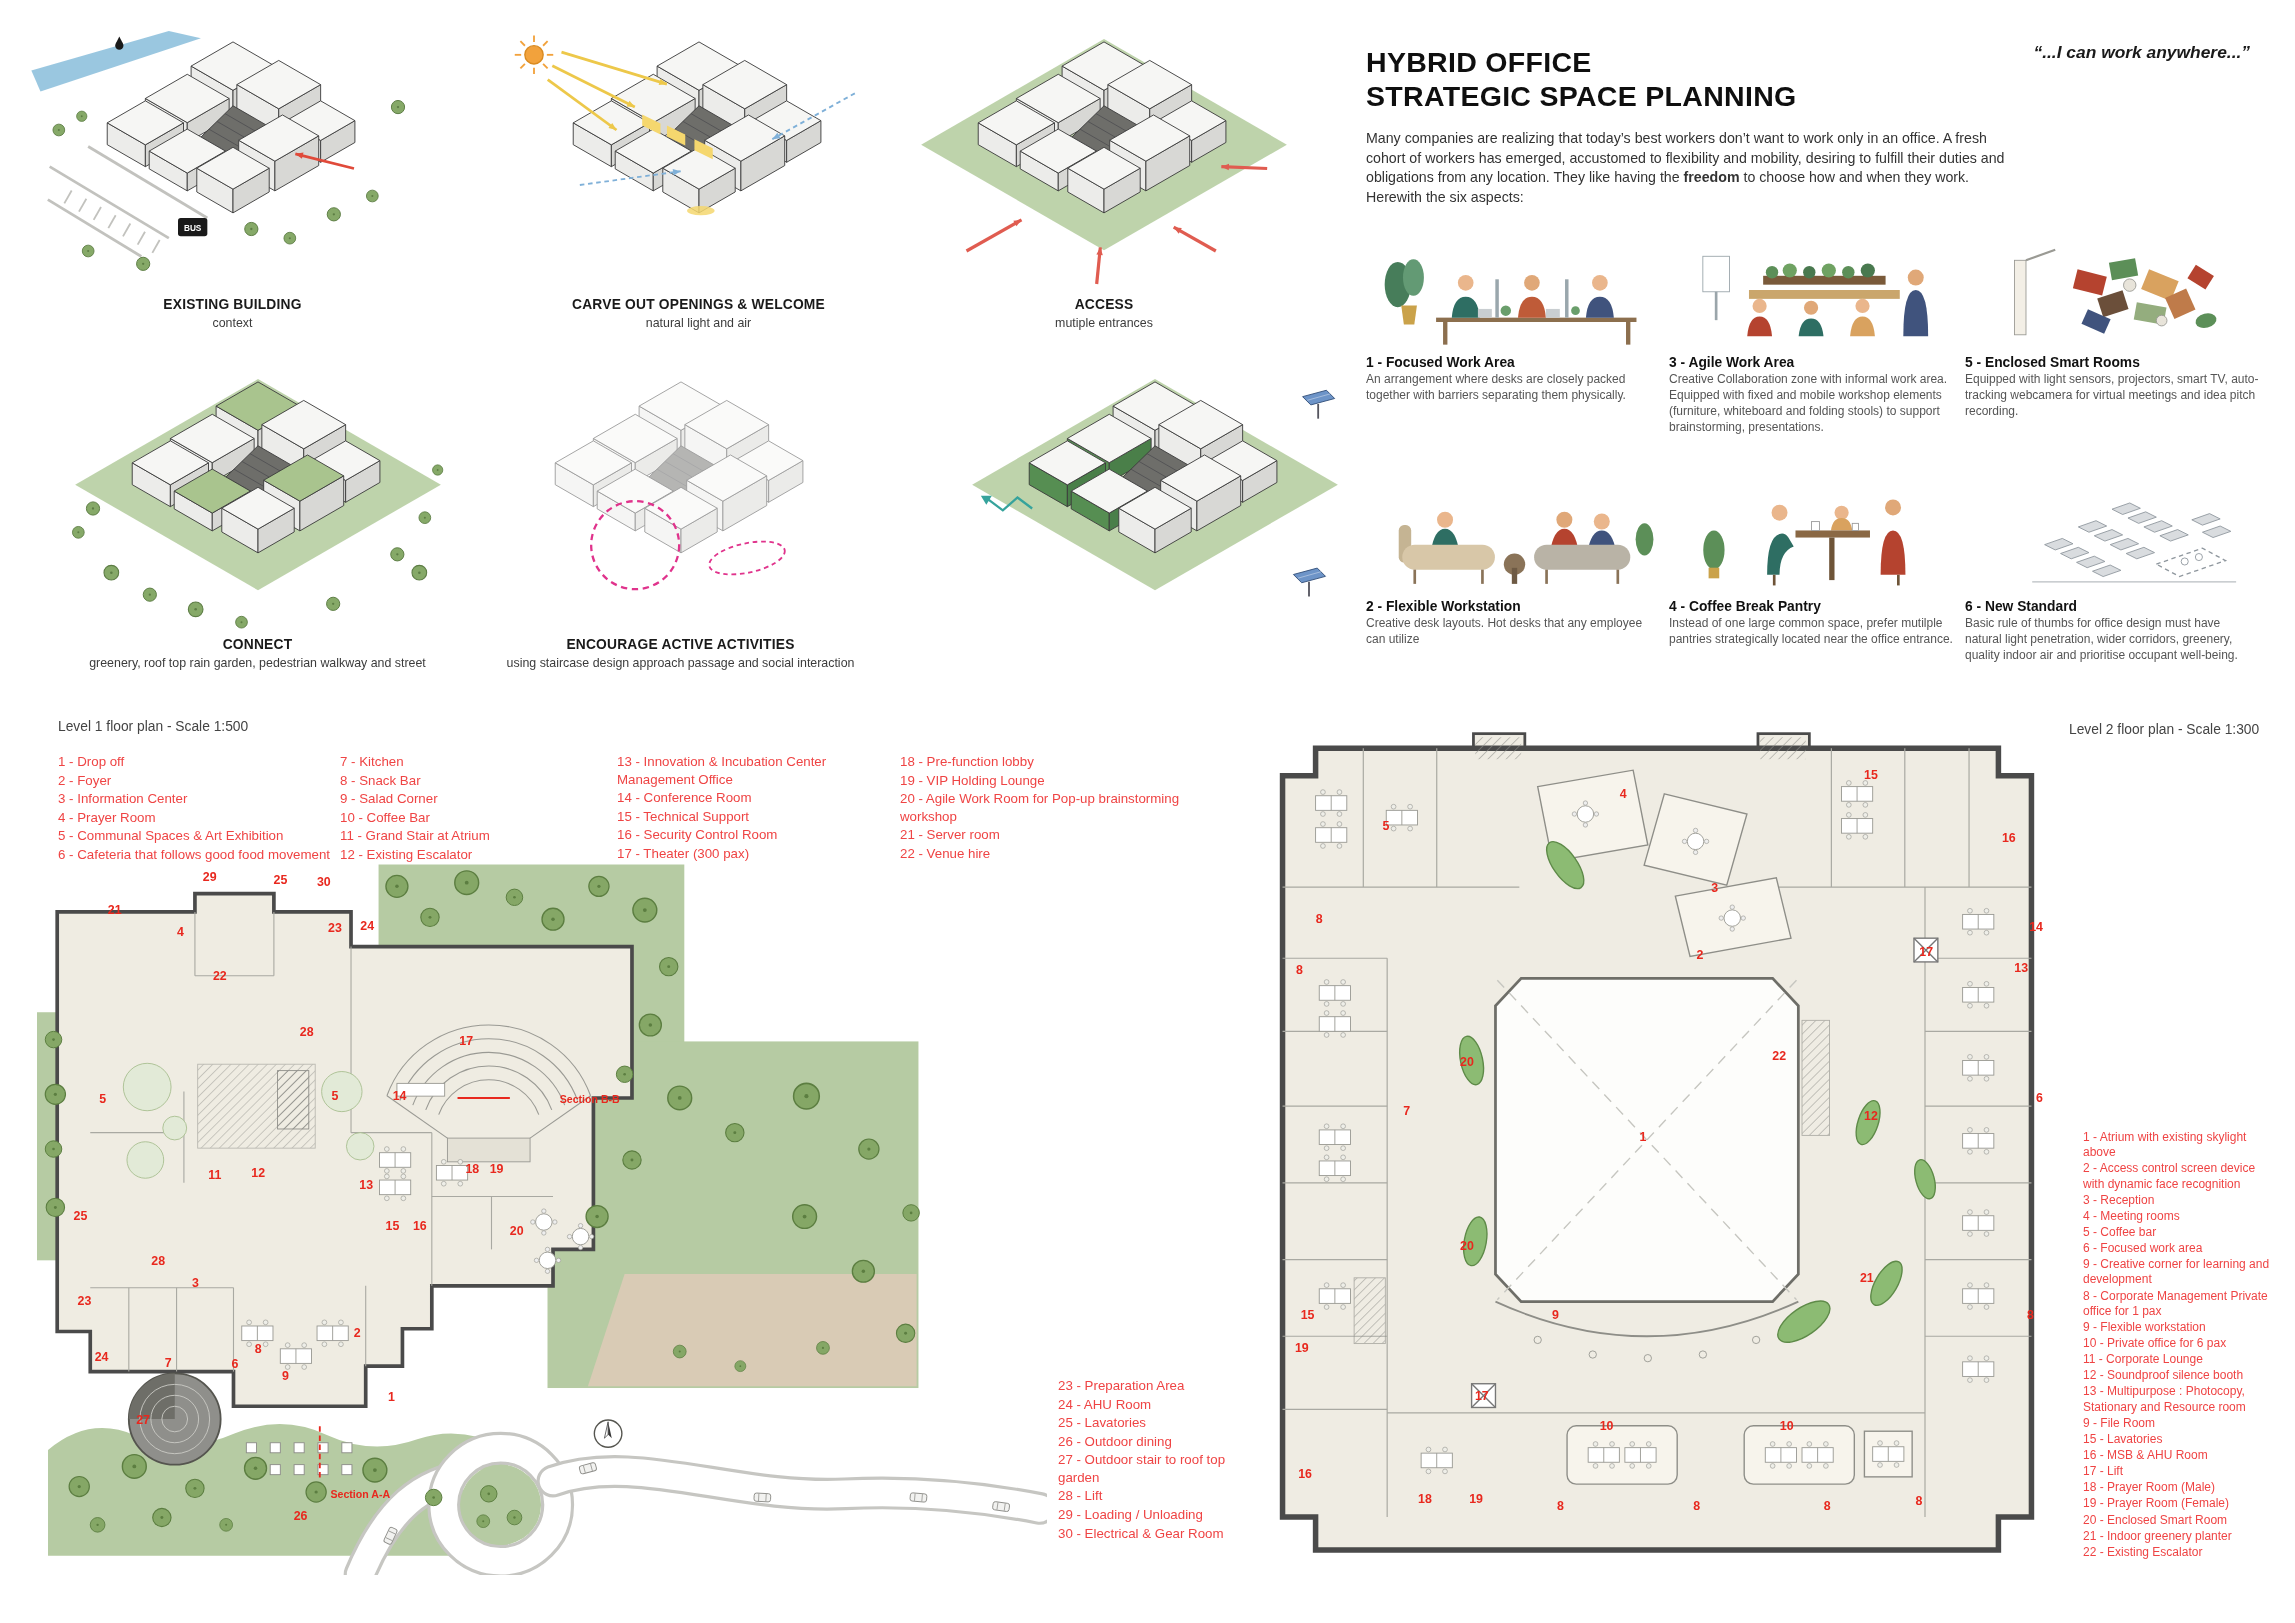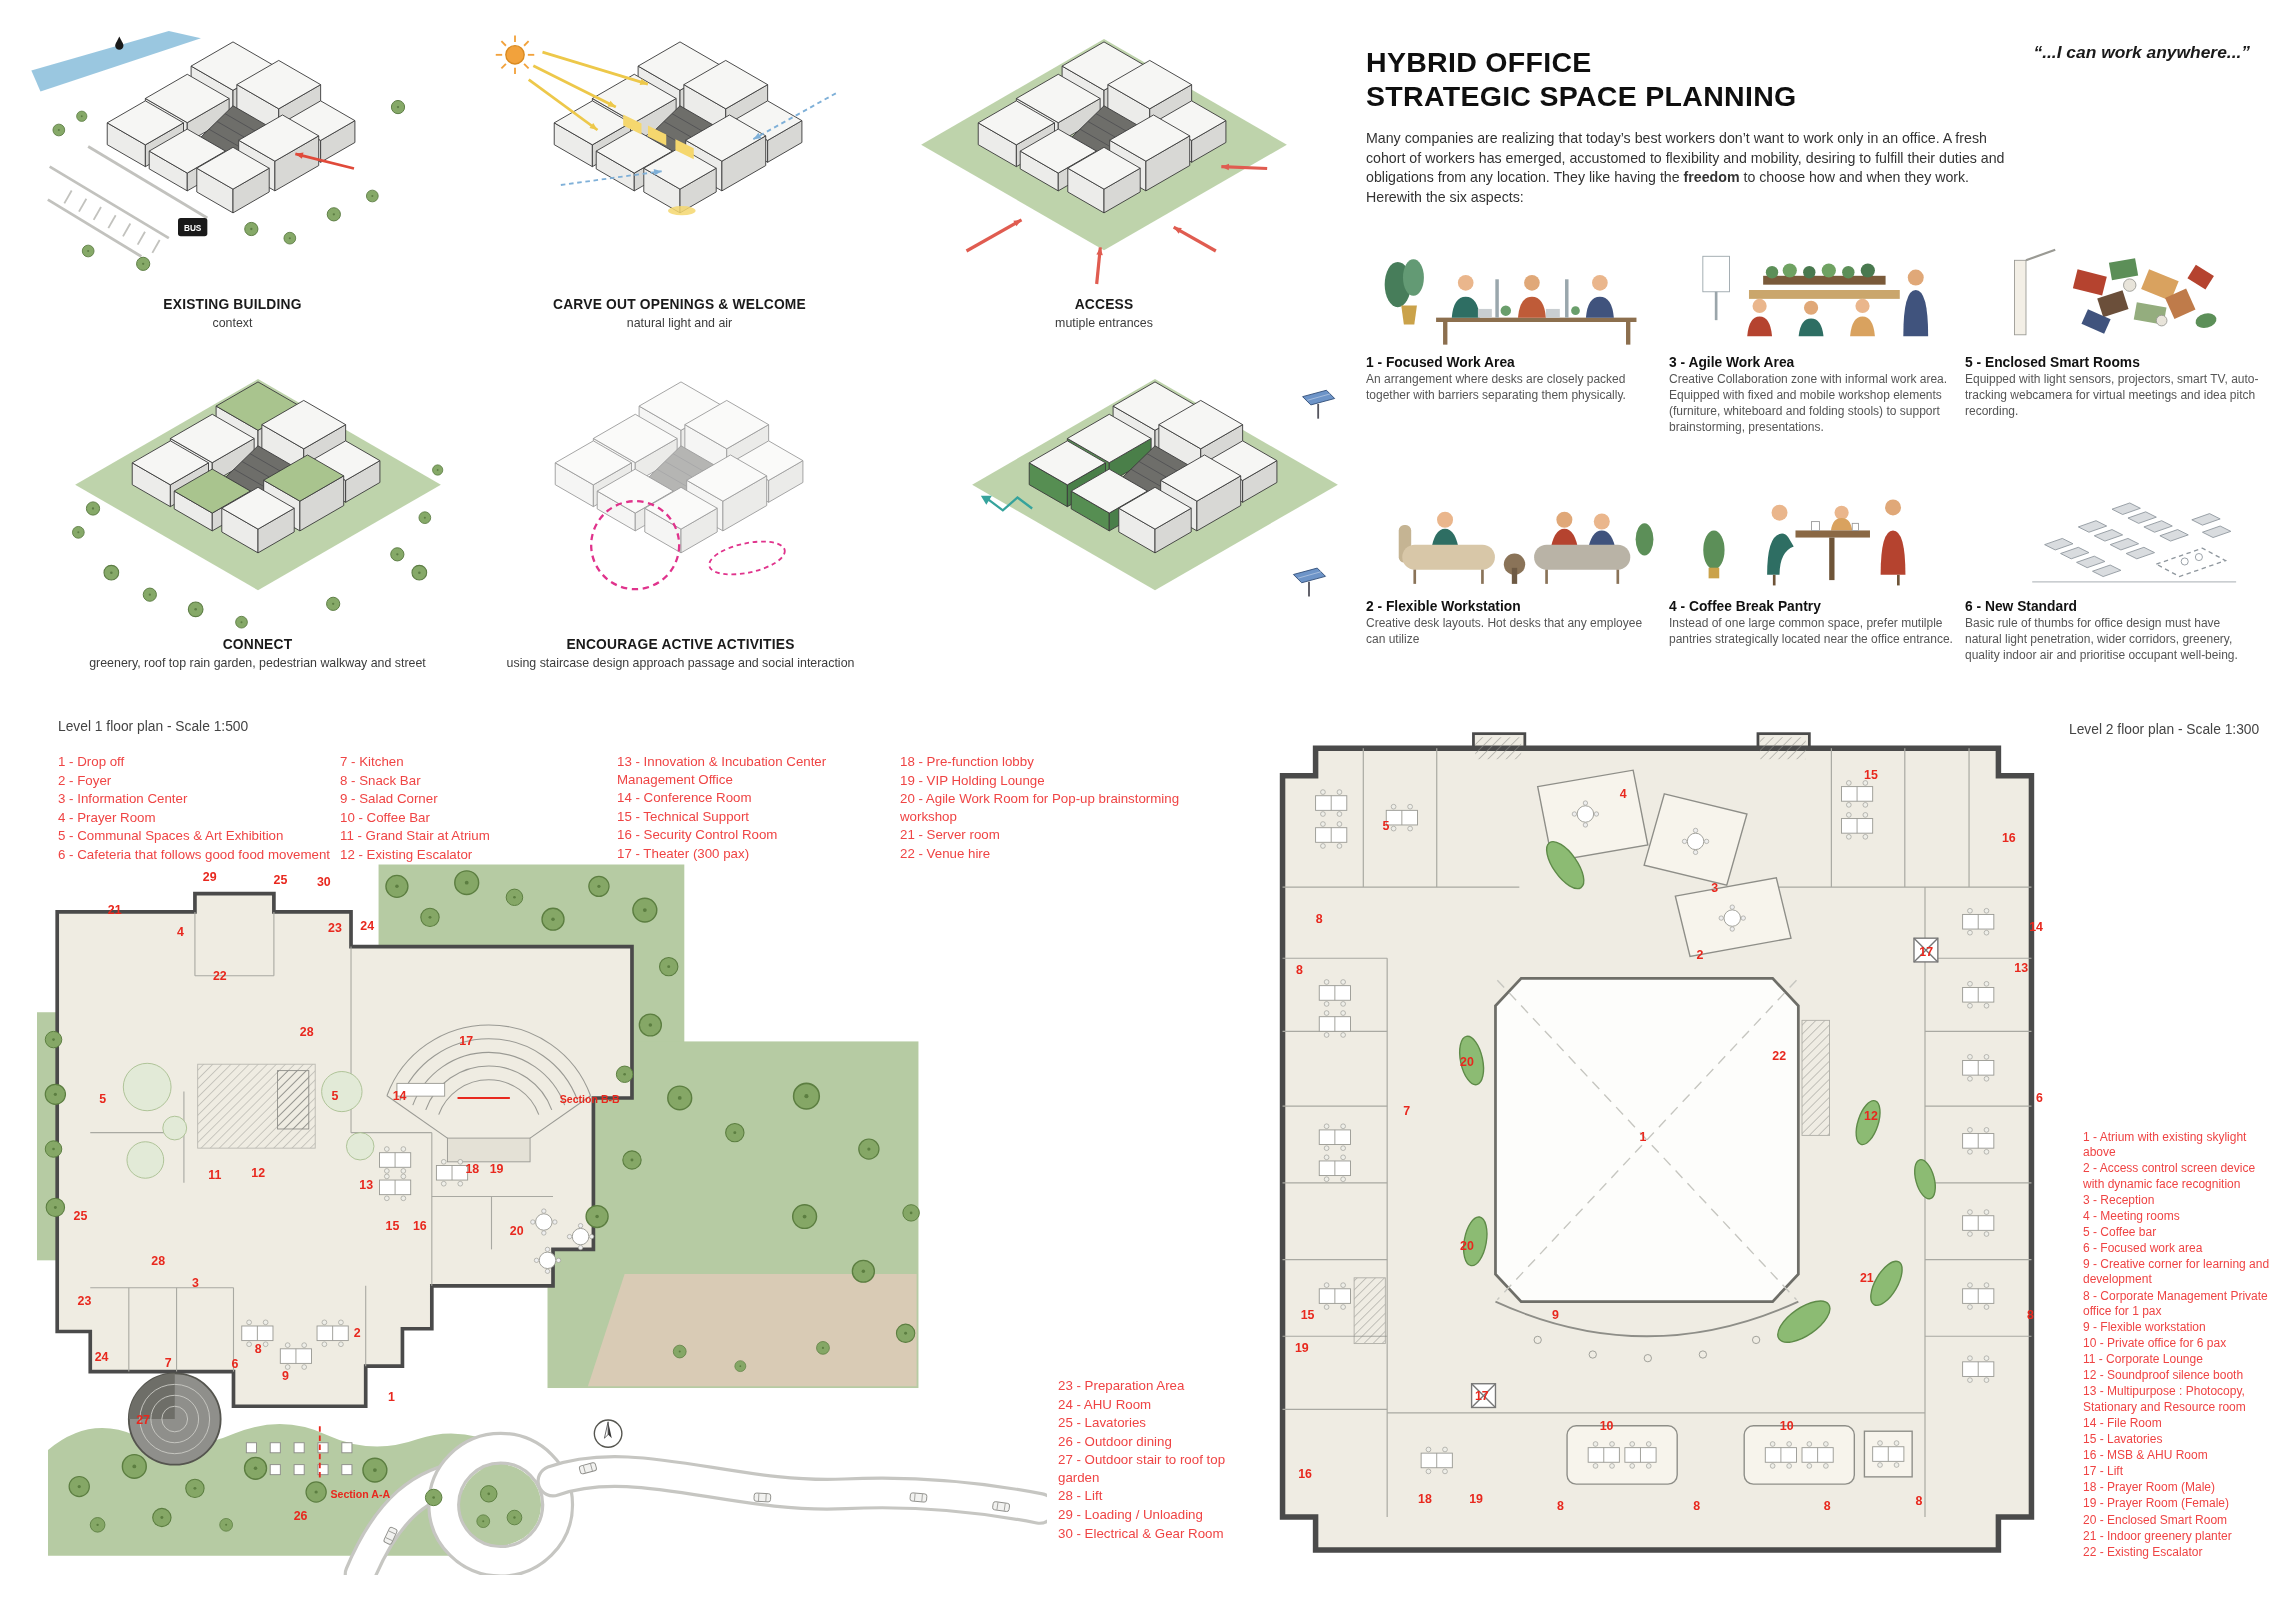--- a/index.html
+++ b/index.html
@@ -125,21 +125,21 @@
       <g transform="translate(122,266) scale(0.9)">
         <circle r="8" fill="#86a968" stroke="#5d7d45" stroke-width="1.2"></circle>
         <circle r="1.4" fill="#5d7d45"></circle>
       </g>
     </svg>
   <div class="dg-cap">
     <div class="dg-title">EXISTING BUILDING</div>
     <div class="dg-sub">context</div>
   </div>
 </div>
-<div class="dg" style="left:473px;top:20px;width:413px;">
+<div class="dg" style="left:492px;top:20px;width:413px;">
   <svg id="iso2" width="404" height="275" viewBox="0 0 440 300">
       <g transform="translate(220,52)">
         <polygon points="-45.7,-1.7 0.0,24.7 0.0,52.8 -45.7,26.4" fill="#ececea" stroke="#3c3c3c" stroke-width="1"></polygon>
         <polygon points="0.0,24.7 45.7,-1.7 45.7,26.4 0.0,52.8" fill="#d8d8d5" stroke="#3c3c3c" stroke-width="1"></polygon>
         <polygon points="0.0,-28.1 45.7,-1.7 0.0,24.7 -45.7,-1.7" fill="#f6f6f4" stroke="#3c3c3c" stroke-width="1"></polygon>
         <polygon points="4.2,18.5 49.9,44.9 49.9,81.6 4.2,55.2" fill="#ececea" stroke="#3c3c3c" stroke-width="1"></polygon>
         <polygon points="49.9,44.9 95.6,18.5 95.6,55.2 49.9,81.6" fill="#d8d8d5" stroke="#3c3c3c" stroke-width="1"></polygon>
         <polygon points="49.9,-7.9 95.6,18.5 49.9,44.9 4.2,18.5" fill="#f6f6f4" stroke="#3c3c3c" stroke-width="1"></polygon>
         <polygon points="-95.6,33.6 -49.9,60.0 -49.9,81.6 -95.6,55.2" fill="#ececea" stroke="#3c3c3c" stroke-width="1"></polygon>
         <polygon points="-49.9,60.0 -4.2,33.6 -4.2,55.2 -49.9,81.6" fill="#d8d8d5" stroke="#3c3c3c" stroke-width="1"></polygon>
@@ -991,21 +991,21 @@
     <div>4 - Meeting rooms</div>
     <div>5 - Coffee bar</div>
     <div>6 - Focused work area</div>
     <div>9 - Creative corner for learning and development</div>
     <div>8 - Corporate Management Private office for 1 pax</div>
     <div>9 - Flexible workstation</div>
     <div>10 - Private office for 6 pax</div>
     <div>11 - Corporate Lounge</div>
     <div>12 - Soundproof silence booth</div>
     <div>13 - Multipurpose : Photocopy, Stationary and Resource room</div>
-    <div>14 - File Room</div>
+    <div>9 - File Room</div>
     <div>15 - Lavatories</div>
     <div>16 - MSB &amp; AHU Room</div>
     <div>17 - Lift</div>
     <div>18 - Prayer Room (Male)</div>
     <div>19 - Prayer Room (Female)</div>
     <div>20 - Enclosed Smart Room</div>
     <div>21 - Indoor greenery planter</div>
     <div>22 - Existing Escalator</div>
   </div>
 

